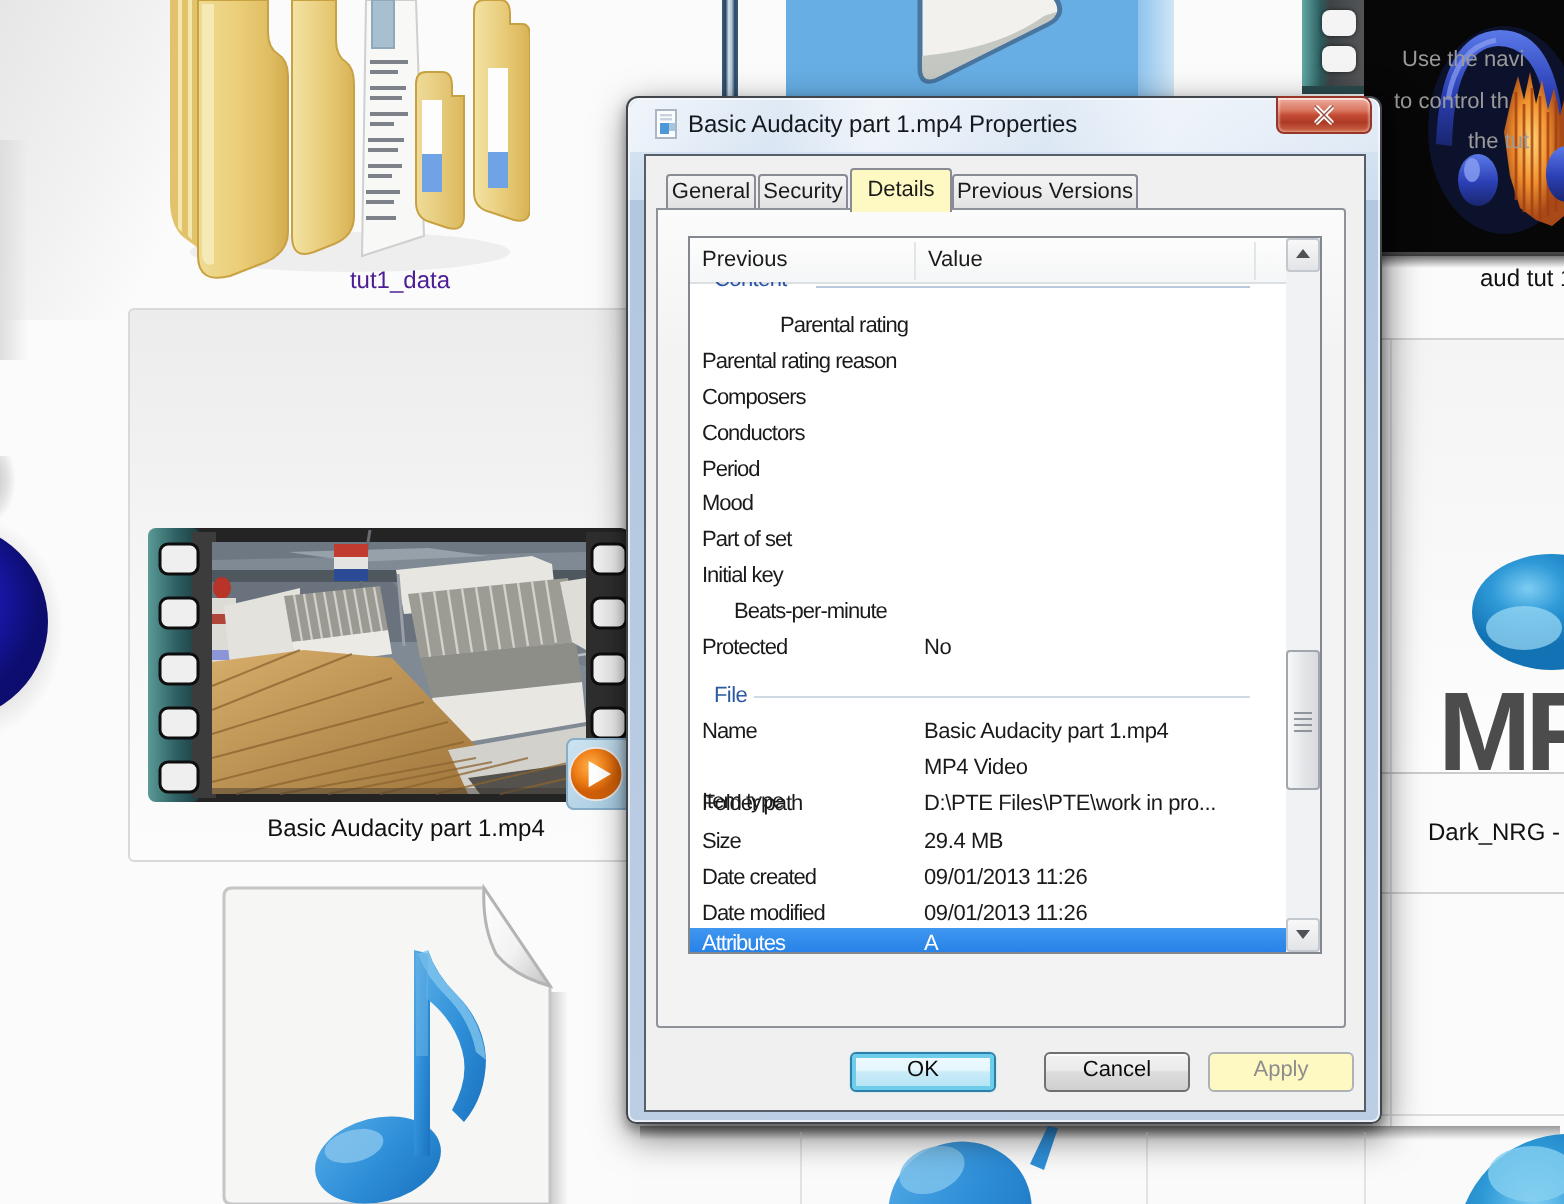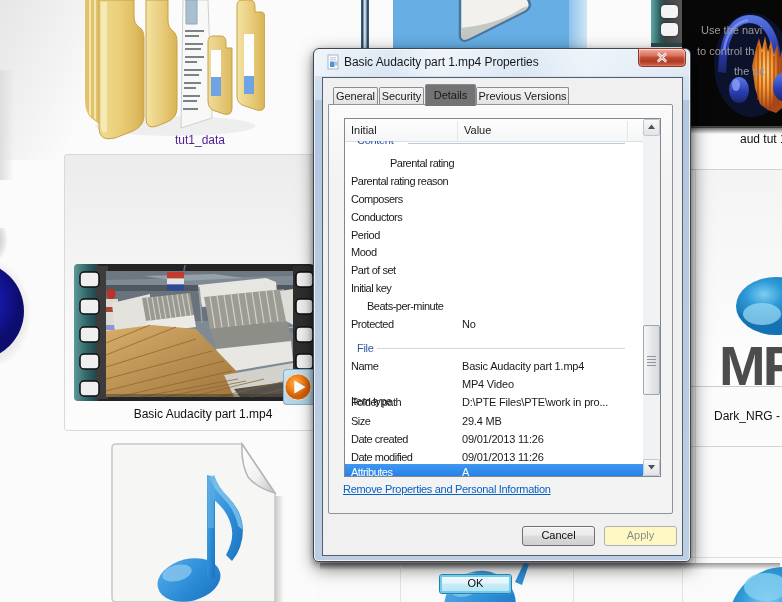--- a/index.html
+++ b/index.html
@@ -4,21 +4,21 @@
 <style>
   html,body{margin:0;padding:0;}
   body{width:782px;height:602px;overflow:hidden;position:relative;
        font-family:"Liberation Sans",sans-serif;background:#fbfbfb;}
   .abs{position:absolute;}
   .pn{letter-spacing:-0.5px;}
   .pv{letter-spacing:-0.2px;}
   .tab{position:absolute;top:9px;height:17px;border:1px solid #898c95;border-bottom:none;
        border-radius:2px 2px 0 0;background:linear-gradient(#f4f4f4,#ebebeb 55%,#e0e0e0);
        font-size:11px;text-align:center;line-height:17px;color:#1a1a1a;z-index:1;}
-  .tab.active{top:6px;height:21px;background:#737373;line-height:20px;z-index:3;}
+  .tab.active{top:6px;height:21px;background:#fef9c3;line-height:20px;z-index:3;}
   .btn{position:absolute;top:448px;width:71px;height:18px;border-radius:3px;
        font-size:11px;text-align:center;line-height:17px;color:#0c0c0c;}
 </style>
 </head>
 <body>
 
 <div class="abs" id="bg" style="left:0;top:0;width:782px;height:602px;background:#fbfbfb;"></div>
 
 <div class="abs" style="left:0;top:0;width:110px;height:160px;background:linear-gradient(115deg,#e6e6e6 0%,#f2f2f2 45%,rgba(251,251,251,0) 75%);"></div>
 <div class="abs" style="left:0;top:70px;width:14px;height:110px;background:linear-gradient(90deg,#dedede,rgba(251,251,251,0));"></div>
@@ -393,21 +393,21 @@
     <div class="tab" style="left:153px;width:91px;">Previous Versions</div>
     <div class="tab active" style="left:102px;width:49px;">Details</div>
 
     <div class="abs" style="left:5px;top:26px;width:343px;height:408px;border:1px solid #8e9299;border-radius:0 2px 2px 2px;background:linear-gradient(#fbfbfb,#f3f3f4 18%);z-index:2;">
 
       <div class="abs" style="left:15px;top:13px;width:315px;height:357px;border:1px solid #83888f;background:#fff;overflow:hidden;">
 
         <div class="abs" style="left:0;top:0;width:100%;height:22px;background:linear-gradient(#fdfdfd,#f5f6f7);border-bottom:1px solid #dde0e3;"></div>
         <div class="abs" style="left:112px;top:2px;width:1px;height:19px;background:#e3e6e8;"></div>
         <div class="abs" style="left:282px;top:2px;width:1px;height:19px;background:#e3e6e8;"></div>
-        <div class="abs" style="left:6px;top:5px;font-size:11px;color:#1b1b1b;">Initial</div>
+        <div class="abs" style="left:6px;top:5px;font-size:11px;color:#1b1b1b;">Previous</div>
         <div class="abs" style="left:119px;top:5px;font-size:11px;color:#1b1b1b;">Value</div>
 
         <div class="abs" id="rows" style="left:0;top:22px;width:298px;height:335px;font-size:11px;color:#1a1a1a;overflow:hidden;">
             <div class="abs" style="left:0;top:0;width:298px;height:6px;overflow:hidden;">
               <div class="abs" style="left:12px;top:-7px;color:#2a55a2;letter-spacing:-.3px;">Content</div>
               <div class="abs" style="left:63px;top:2px;width:217px;height:1px;background:#b9c9dc;"></div>
             </div>
             <div class="abs" style="left:63px;top:2px;width:217px;height:1px;background:#b9c9dc;"></div>
             <div class="abs pn" style="left:6px;top:16px;padding-left:39px;">Parental rating</div>
             <div class="abs pn" style="left:6px;top:34px;">Parental rating reason</div>
@@ -449,24 +449,23 @@
         <div class="abs" style="left:298px;top:340px;width:17px;height:17px;border:1px solid #c3c8ce;border-radius:2px;background:linear-gradient(#f8f8f8,#e2e4e7);box-sizing:border-box;">
           <svg width="15" height="15" viewBox="0 0 15 15">
               <path d="M7.5 9.5 L4 5 L11 5 Z" fill="#4e5257"></path>
             </svg>
         </div>
         <div class="abs" style="left:298px;top:206px;width:17px;height:70px;border:1px solid #9fa6ad;border-radius:2px;background:linear-gradient(90deg,#f8f8f8,#e4e6e9 50%,#d8dade);box-sizing:border-box;">
           <div style="position:absolute;left:3px;top:30px;width:9px;height:1px;background:#8e959c;box-shadow:0 3px 0 #8e959c,0 6px 0 #8e959c,0 9px 0 #8e959c;"></div>
         </div>
       </div>
 
-      <div class="abs" style="left:14px;top:378px;font-size:11px;letter-spacing:-.3px;color:#0860c4;text-decoration:underline;">Remove Properties and Personal Information</div>
     </div>
 
-    <div class="btn" style="left:116px;border:1px solid #2d7fa8;
+    <div class="btn" style="left:102px;border:1px solid #2d7fa8;
          background:linear-gradient(#f0fafe 0%,#e4f6fc 45%,#caecf8 50%,#b2e3f4 100%);
-         box-shadow:inset 0 0 0 2px #6fcdec, 0 0 1px #9adef2;margin-top:48px;">OK</div>
+         box-shadow:inset 0 0 0 2px #6fcdec, 0 0 1px #9adef2;">OK</div>
     <div class="btn" style="left:199px;border:1px solid #707070;
          background:linear-gradient(#f2f2f2 0%,#ebebeb 45%,#dddddd 50%,#cfcfcf 100%);
          box-shadow:inset 0 1px 0 #fbfbfb;">Cancel</div>
     <div class="btn" style="left:281px;border:1px solid #aeb2b6;background:#fef9c3;color:#8d8d8d;">Apply</div>
   </div>
 </div>
 
 </body></html>

